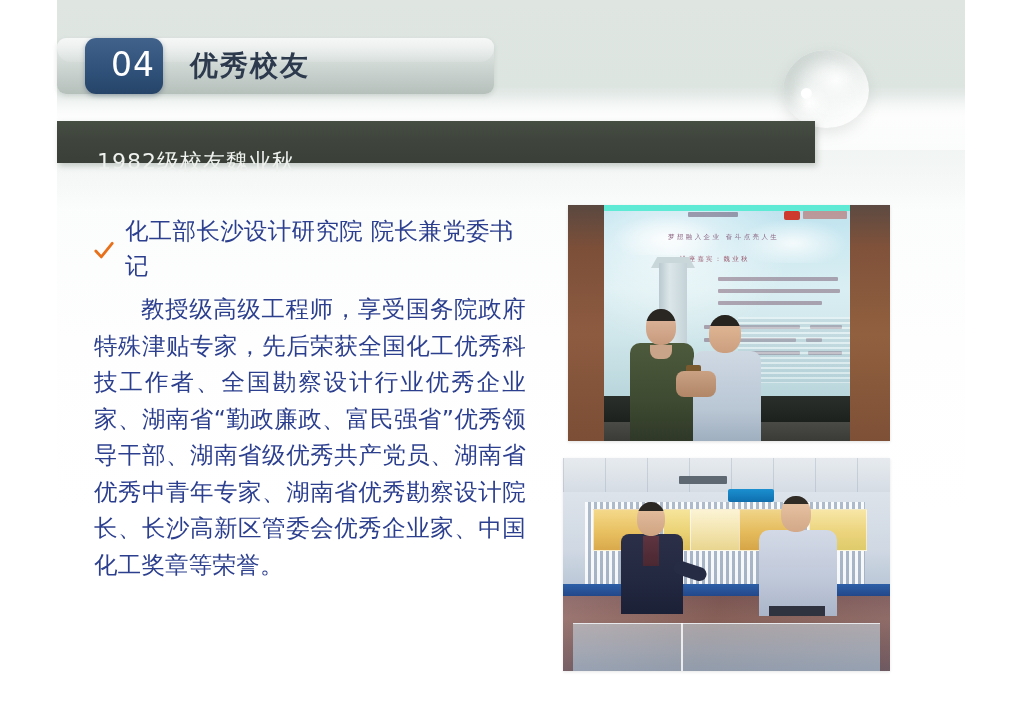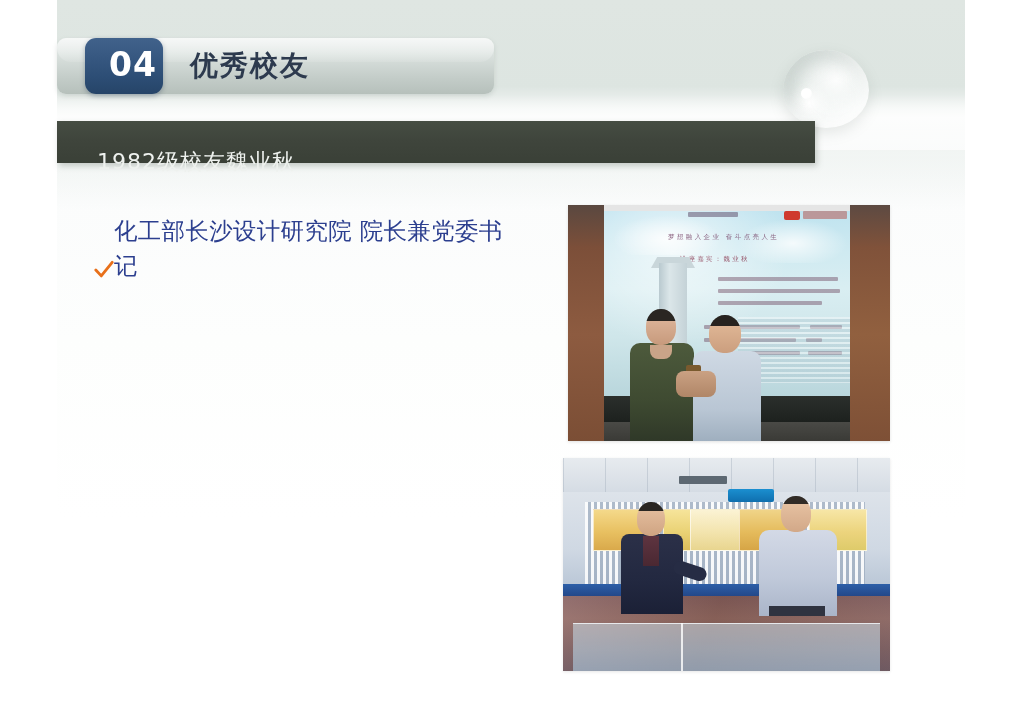--- a/index.html
+++ b/index.html
@@ -100,21 +100,21 @@
     box-shadow: 0 2px 5px rgba(40,60,85,0.35);
   }
   #num-badge-text {
     position: absolute;
     left: 85px; top: 38px;
     width: 96px; height: 56px;
     line-height: 54px;
     text-align: center;
     color: #ffffff;
     font-size: 33px;
-    font-weight: 700;
+    font-weight: 400;
     letter-spacing: 1px;
     font-family: "DejaVu Sans", "Liberation Sans", sans-serif;
   }
 
   
   #subtitle-bar {
     position: absolute;
     left: 57px; top: 121px;
     width: 758px; height: 42px;
     background: linear-gradient(180deg, #464d43 0%, #3f453c 45%, #3a4037 100%);
@@ -133,21 +133,22 @@
   }
 
   
   #body-col {
     position: absolute;
     left: 94px; top: 214px;
     width: 432px;
   }
   .bullet-row {
     display: flex;
-    align-items: flex-end;
+    align-items: center;
+    gap: 11px;
   }
   .check-icon {
     flex: 0 0 auto;
     width: 20px; height: 28px;
     margin-top: 4px;
   }
   .bullet-text {
     font-size: 23.5px;
     line-height: 35px;
     color: #2c3f8f;
@@ -164,21 +165,21 @@
     letter-spacing: 0.2px;
     text-align: justify;
     text-justify: inter-character;
   }
 
   
   #photo1 {
     position: absolute;
     left: 568px; top: 205px;
     width: 322px; height: 236px;
-    background: #e5e5e5;
+    background: #5eead4;
     overflow: hidden;
     box-shadow: 0 1px 3px rgba(0,0,0,0.12);
     padding-left: 40px;
   }
   .p1-wallL { position:absolute; left:0; top:0; width:36px; height:236px;
     background: linear-gradient(180deg,#5a4840 0%,#7c4f39 18%,#8d5b40 55%,#7b4e35 100%); }
   .p1-wallR { position:absolute; right:0; top:0; width:40px; height:236px;
     background: linear-gradient(180deg,#5d4a42 0%,#80523a 18%,#91603f 55%,#7e5036 100%); }
   .p1-screen {
     position:absolute; left:36px; top:6px; width:246px; height:185px;
@@ -341,20 +342,21 @@
 <div id="subtitle-bar"></div>
 <div id="subtitle-text">1982级校友魏业秋</div>
 
 <div id="body-col">
   <div class="bullet-row">
     <svg class="check-icon" viewBox="0 0 22 22">
       <path d="M2 11 L8 17.5 L20 2.5" fill="none" stroke="#e8701a" stroke-width="3.1" stroke-linecap="round" stroke-linejoin="round"></path>
     </svg>
     <div class="bullet-text">化工部长沙设计研究院 院长兼党委书记</div>
   </div>
+  <div id="para">教授级高级工程师，享受国务院政府特殊津贴专家，先后荣获全国化工优秀科技工作者、全国勘察设计行业优秀企业家、湖南省“勤政廉政、富民强省”优秀领导干部、湖南省级优秀共产党员、湖南省优秀中青年专家、湖南省优秀勘察设计院长、长沙高新区管委会优秀企业家、中国化工奖章等荣誉。</div>
 </div>
 
 <div id="photo1">
   <div class="p1-wallL"></div>
   <div class="p1-wallR"></div>
   <div class="p1-screen"></div>
   <div class="p1-cloud1"></div>
   <div class="p1-cloud2"></div>
   <div class="p1-logoL"></div>
   <div class="p1-logoR"></div>

